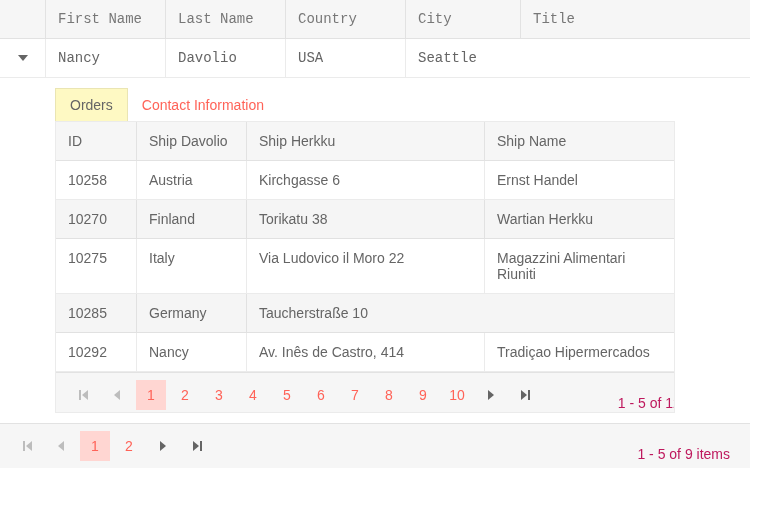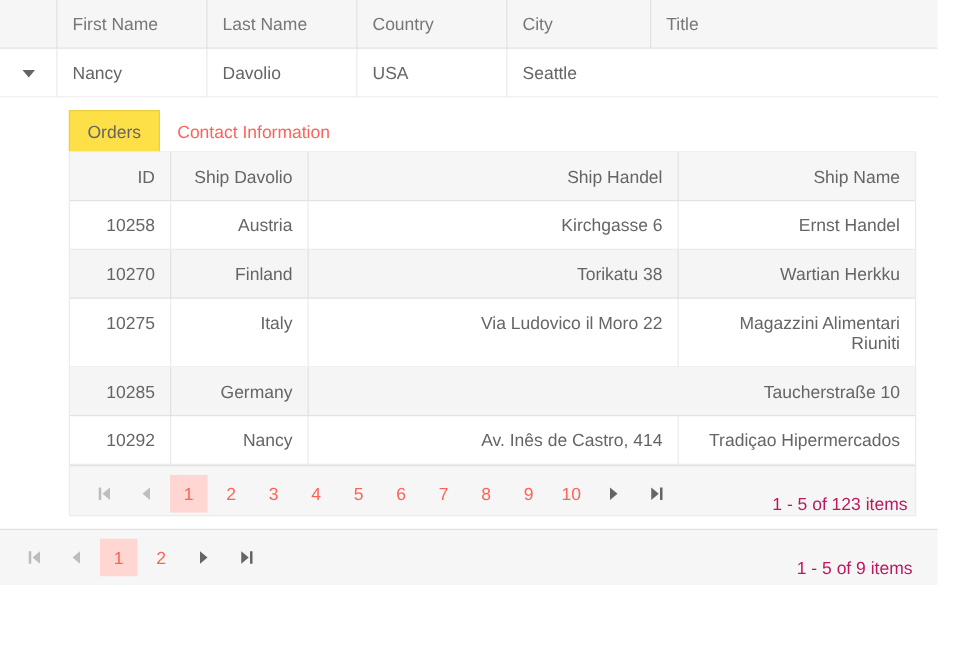--- a/index.html
+++ b/index.html
@@ -23,20 +23,21 @@
   }
   .hdr-row {
     background: #f6f6f6;
   }
   .cell, .hcell {
     padding: 11px 12px;
     border-left: 1px solid rgba(0,0,0,0.08);
     overflow: hidden;
     white-space: nowrap;
     text-overflow: ellipsis;
+    font-family: Liberation Mono, monospace;
   }
   .hcell { color: #777; }
   .expcol { width: 45px; flex: 0 0 45px; border-left: none; padding:11px 8px; text-align:center; }
   .c-fn { width: 120px; flex: 0 0 120px; }
   .c-ln { width: 120px; flex: 0 0 120px; }
   .c-co { width: 120px; flex: 0 0 120px; }
   .c-ci { width: 115px; flex: 0 0 115px; }
   .c-ti { flex: 1 1 auto; }
   .caret-down {
     display:inline-block;
@@ -48,34 +49,33 @@
   }
   .detail-wrap {
     padding: 10px 0 10px 55px;
     background:#fff;
   }
   .tabs { display:flex; }
   .tab {
     padding: 8px 14px;
     border: 1px solid rgba(0,0,0,0.08);
     border-bottom: none;
-    background: #fde047;
+    background: #fef9c3;
     color: #656565;
     font-size: 14px;
     margin-right: -1px;
   }
   .tab.inactive {
     background: transparent;
     border-color: transparent;
     color: #ff6358;
   }
   .inner-grid {
-    width: 678px;
+    width: 620px;
     border: 1px solid rgba(0,0,0,0.08);
-    text-align: right;
   }
   .ihdr, .irow {
     display:flex;
     border-bottom: 1px solid rgba(0,0,0,0.08);
   }
   .ihdr { background:#f6f6f6; }
   .icell { padding: 11px 12px; border-left: 1px solid rgba(0,0,0,0.08); }
   .icell:first-child { border-left:none; }
   .ic-id { width: 80px; flex:0 0 80px; }
   .ic-sc { width: 110px; flex:0 0 110px; }
@@ -154,21 +154,21 @@
 
   <div class="detail-wrap">
     <div class="tabs">
       <div class="tab">Orders</div>
       <div class="tab inactive">Contact Information</div>
     </div>
     <div class="inner-grid">
       <div class="ihdr">
         <div class="icell ic-id">ID</div>
         <div class="icell ic-sc">Ship Davolio</div>
-        <div class="icell ic-sa">Ship Handel</div>
+        <div class="icell ic-sa">Ship Herkku</div>
         <div class="icell ic-sn">Ship Name</div>
       </div>
       <div id="inner-rows">
           <div class="irow">
             <div class="icell ic-id">10258</div>
             <div class="icell ic-sc">Austria</div>
             <div class="icell ic-sa">Kirchgasse 6</div>
             <div class="icell ic-sn" style="white-space:normal">Ernst Handel</div>
           </div>
           <div class="irow alt">

